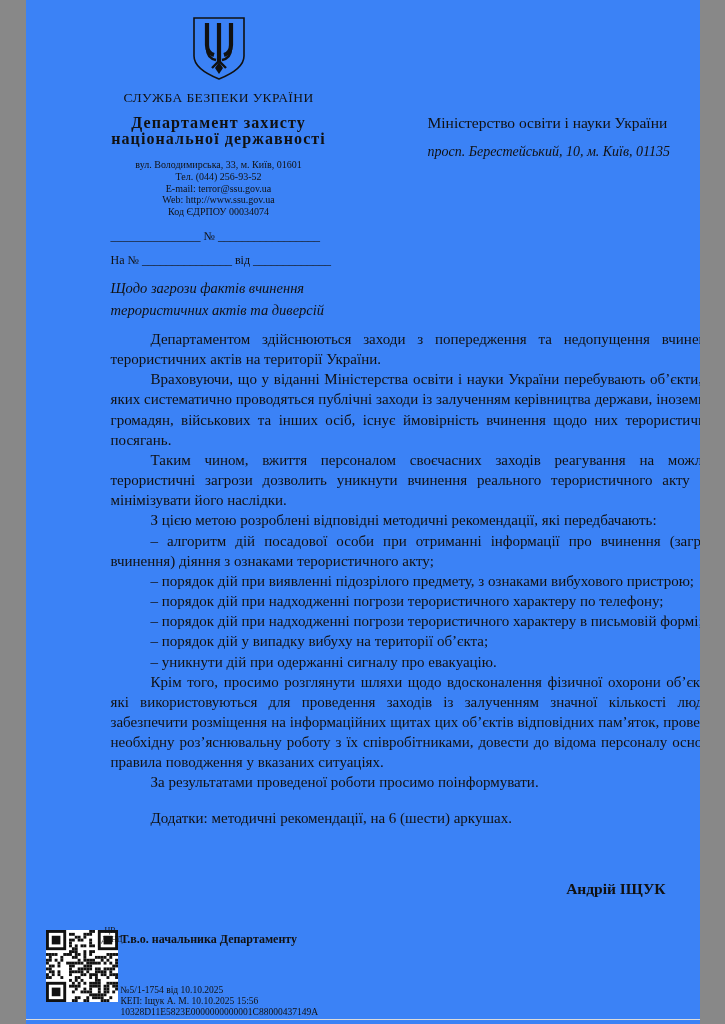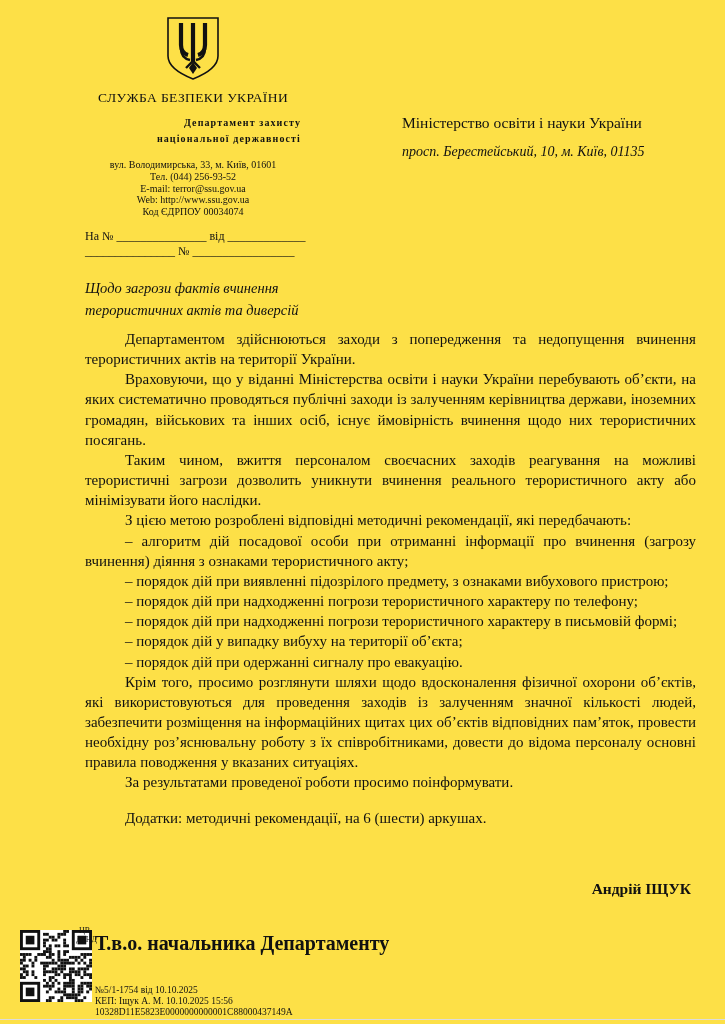--- a/index.html
+++ b/index.html
@@ -1,33 +1,33 @@
 <!DOCTYPE html>
 <html lang="uk"><head>
 <meta charset="utf-8">
 <style>
   * { margin:0; padding:0; box-sizing:border-box; }
   html,body { background:#888; }
   .page {
     position:relative;
-    width:725px; height:1024px;
+    width:674px; height:1024px;
     margin:0 auto;
-    background:#fde047;
+    background:#3b82f6;
     font-family:"Liberation Serif","DejaVu Serif",serif;
     color:#111;
     overflow:hidden;
   }
   
   .header-left {
     position:absolute; left:85px; top:12px; width:216px;
     text-align:center;
   }
   .emblem-wrap { height:76px; display:flex; justify-content:center; align-items:flex-start; padding-top:4px; }
   .org-name { font-size:13.5px; letter-spacing:0.4px; margin-top:2px; white-space:nowrap; }
-  .dept { font-weight:bold; font-size:10px; letter-spacing:1.1px; line-height:15.5px; margin-top:9px;text-align:right; }
+  .dept { font-weight:bold; font-size:16px; letter-spacing:1.1px; line-height:15.5px; margin-top:9px; }
   .address { font-size:10px; line-height:11.8px; margin-top:13px; color:#111; }
   .num-lines { font-size:12px; text-align:left; margin-top:11px; white-space:nowrap; }
   .num-line2 { margin-top:9px; }
   .blank { letter-spacing:0; }
   
   .recipient { position:absolute; left:402px; top:114px; width:315px; }
   .recipient-name { font-weight:normal; font-size:15.5px; white-space:nowrap; }
   .recipient-address { font-style:italic; font-size:14px; margin-top:12px; }
   
   .subject { position:absolute; left:85px; top:278px; width:280px; font-style:italic; font-size:14.5px; line-height:21.5px; }
@@ -36,21 +36,21 @@
     position:absolute; left:85px; top:329px; width:611px;
     font-size:15px; line-height:20.15px;
     text-align:justify;
   }
   .body-text p { text-indent:40px; margin:0; }
   .body-text p.gap-top { margin-top:15px; }
   
   .qr { position:absolute; left:20px; top:930px; width:72px; height:72px; }
   .stamp-tiny-1 { position:absolute; left:79px; top:926px; font-size:8px; line-height:9px; font-family:"Liberation Serif",serif; }
   .stamp-tiny-2 { position:absolute; left:76px; top:935px; font-size:8px; line-height:9px; }
-  .sig-title { position:absolute; left:95px; top:932px; font-weight:bold; font-size:20px; white-space:nowrap; }
+  .sig-title { position:absolute; left:95px; top:932px; font-weight:bold; font-size:12px; white-space:nowrap; }
   .stamp-lines { position:absolute; left:95px; top:985px; font-size:9.5px; line-height:11px; white-space:nowrap; }
   .signer { position:absolute; right:34px; top:880px; font-weight:bold; font-size:15.5px; white-space:nowrap; }
   .page-bottom-edge { position:absolute; left:0; bottom:4px; width:100%; height:1px; background:#dcdcdc; }
 </style>
 </head>
 <body>
 
 <div class="page">
 
   <div class="header-left">
@@ -76,22 +76,22 @@
       <div>національної державності</div>
     </div>
     <div class="address">
       <div>вул. Володимирська, 33, м. Київ, 01601</div>
       <div>Тел. (044) 256-93-52</div>
       <div>E-mail: terror@ssu.gov.ua</div>
       <div>Web: http://www.ssu.gov.ua</div>
       <div>Код ЄДРПОУ 00034074</div>
     </div>
     <div class="num-lines">
+      <div class="blank">_______________ № _________________</div>
       <div class="blank num-line2">На № _______________ від _____________</div>
-      <div class="blank">_______________ № _________________</div>
     </div>
   </div>
 
   <div class="recipient">
     <div class="recipient-name">Міністерство освіти і науки України</div>
     <div class="recipient-address">просп. Берестейський, 10, м. Київ, 01135</div>
   </div>
 
   <div class="subject">
     <div>Щодо загрози фактів вчинення</div>
@@ -101,21 +101,21 @@
   <div class="body-text">
     <p>Департаментом здійснюються заходи з попередження та недопущення вчинення терористичних актів на території України.</p>
     <p>Враховуючи, що у віданні Міністерства освіти і науки України перебувають об’єкти, на яких систематично проводяться публічні заходи із залученням керівництва держави, іноземних громадян, військових та інших осіб, існує ймовірність вчинення щодо них терористичних посягань.</p>
     <p>Таким чином, вжиття персоналом своєчасних заходів реагування на можливі терористичні загрози дозволить уникнути вчинення реального терористичного акту або мінімізувати його наслідки.</p>
     <p>З цією метою розроблені відповідні методичні рекомендації, які передбачають:</p>
     <p>– алгоритм дій посадової особи при отриманні інформації про вчинення (загрозу вчинення) діяння з ознаками терористичного акту;</p>
     <p>– порядок дій при виявленні підозрілого предмету, з ознаками вибухового пристрою;</p>
     <p>– порядок дій при надходженні погрози терористичного характеру по телефону;</p>
     <p>– порядок дій при надходженні погрози терористичного характеру в письмовій формі;</p>
     <p>– порядок дій у випадку вибуху на території об’єкта;</p>
-    <p>– порядок дій при одержанні сигналу про евакуацію.</p>
+    <p>– уникнути дій при одержанні сигналу про евакуацію.</p>
     <p>Крім того, просимо розглянути шляхи щодо вдосконалення фізичної охорони об’єктів, які використовуються для проведення заходів із залученням значної кількості людей, забезпечити розміщення на інформаційних щитах цих об’єктів відповідних пам’яток, провести необхідну роз’яснювальну роботу з їх співробітниками, довести до відома персоналу основні правила поводження у вказаних ситуаціях.</p>
     <p>За результатами проведеної роботи просимо поінформувати.</p>
     <p class="gap-top">Додатки: методичні рекомендації, на 6 (шести) аркушах.</p>
   </div>
 
   <svg class="qr" id="qr-svg" viewBox="0 0 25 25" aria-hidden="true">
       <rect x="0" y="0" width="25" height="25" fill="#ffffff"></rect>
       <rect x="15" y="0" width="1" height="1" fill="#111"></rect>
       <rect x="16" y="0" width="1" height="1" fill="#111"></rect>
       <rect x="8" y="1" width="1" height="1" fill="#111"></rect>

